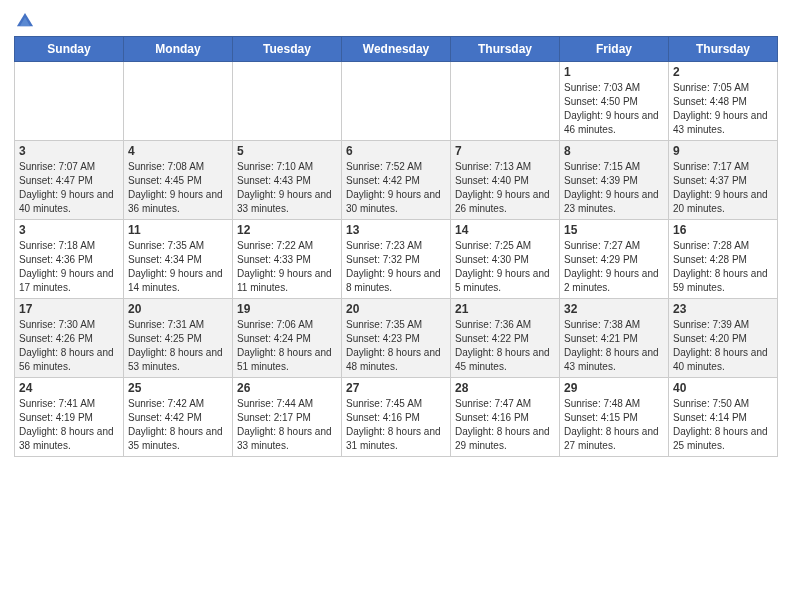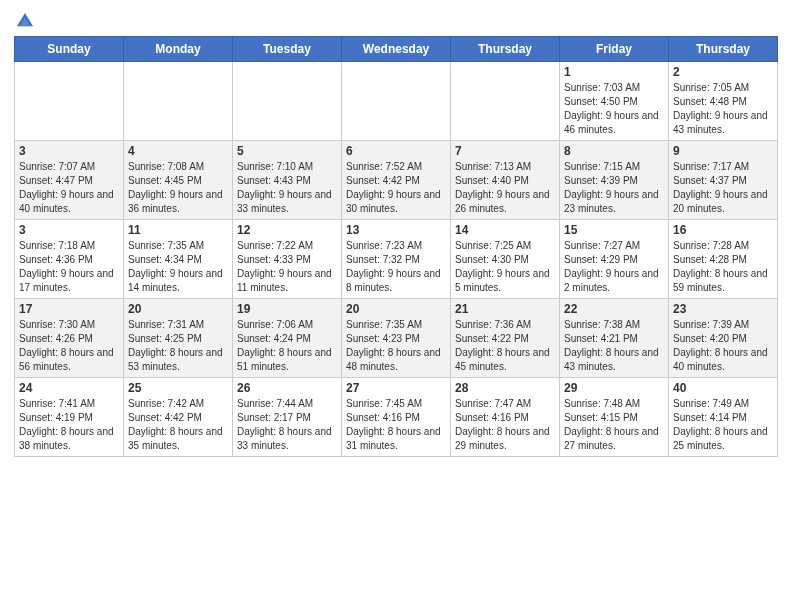--- a/index.html
+++ b/index.html
@@ -285,21 +285,21 @@
 and 48 minutes.</div>
           </td>
           <td>
             <span class="day-num">21</span>
             <div class="day-info">Sunrise: 7:36 AM
 Sunset: 4:22 PM
 Daylight: 8 hours
 and 45 minutes.</div>
           </td>
           <td>
-            <span class="day-num">22</span>
+            <span class="day-num">32</span>
             <div class="day-info">Sunrise: 7:38 AM
 Sunset: 4:21 PM
 Daylight: 8 hours
 and 43 minutes.</div>
           </td>
           <td>
             <span class="day-num">23</span>
             <div class="day-info">Sunrise: 7:39 AM
 Sunset: 4:20 PM
 Daylight: 8 hours
@@ -344,21 +344,21 @@
           </td>
           <td>
             <span class="day-num">29</span>
             <div class="day-info">Sunrise: 7:48 AM
 Sunset: 4:15 PM
 Daylight: 8 hours
 and 27 minutes.</div>
           </td>
           <td>
             <span class="day-num">40</span>
-            <div class="day-info">Sunrise: 7:49 AM
+            <div class="day-info">Sunrise: 7:50 AM
 Sunset: 4:14 PM
 Daylight: 8 hours
 and 25 minutes.</div>
           </td>
         </tr>
       </tbody>
   </table>
 </div>
 
 </body></html>

